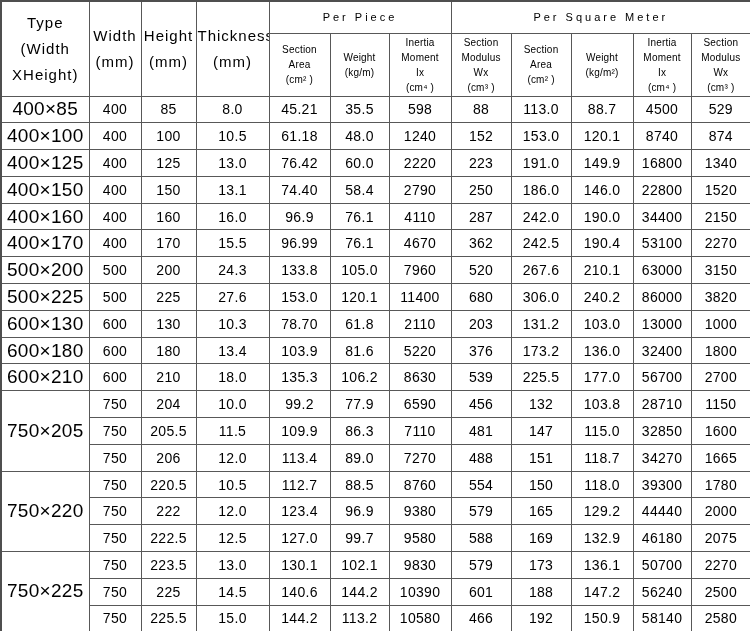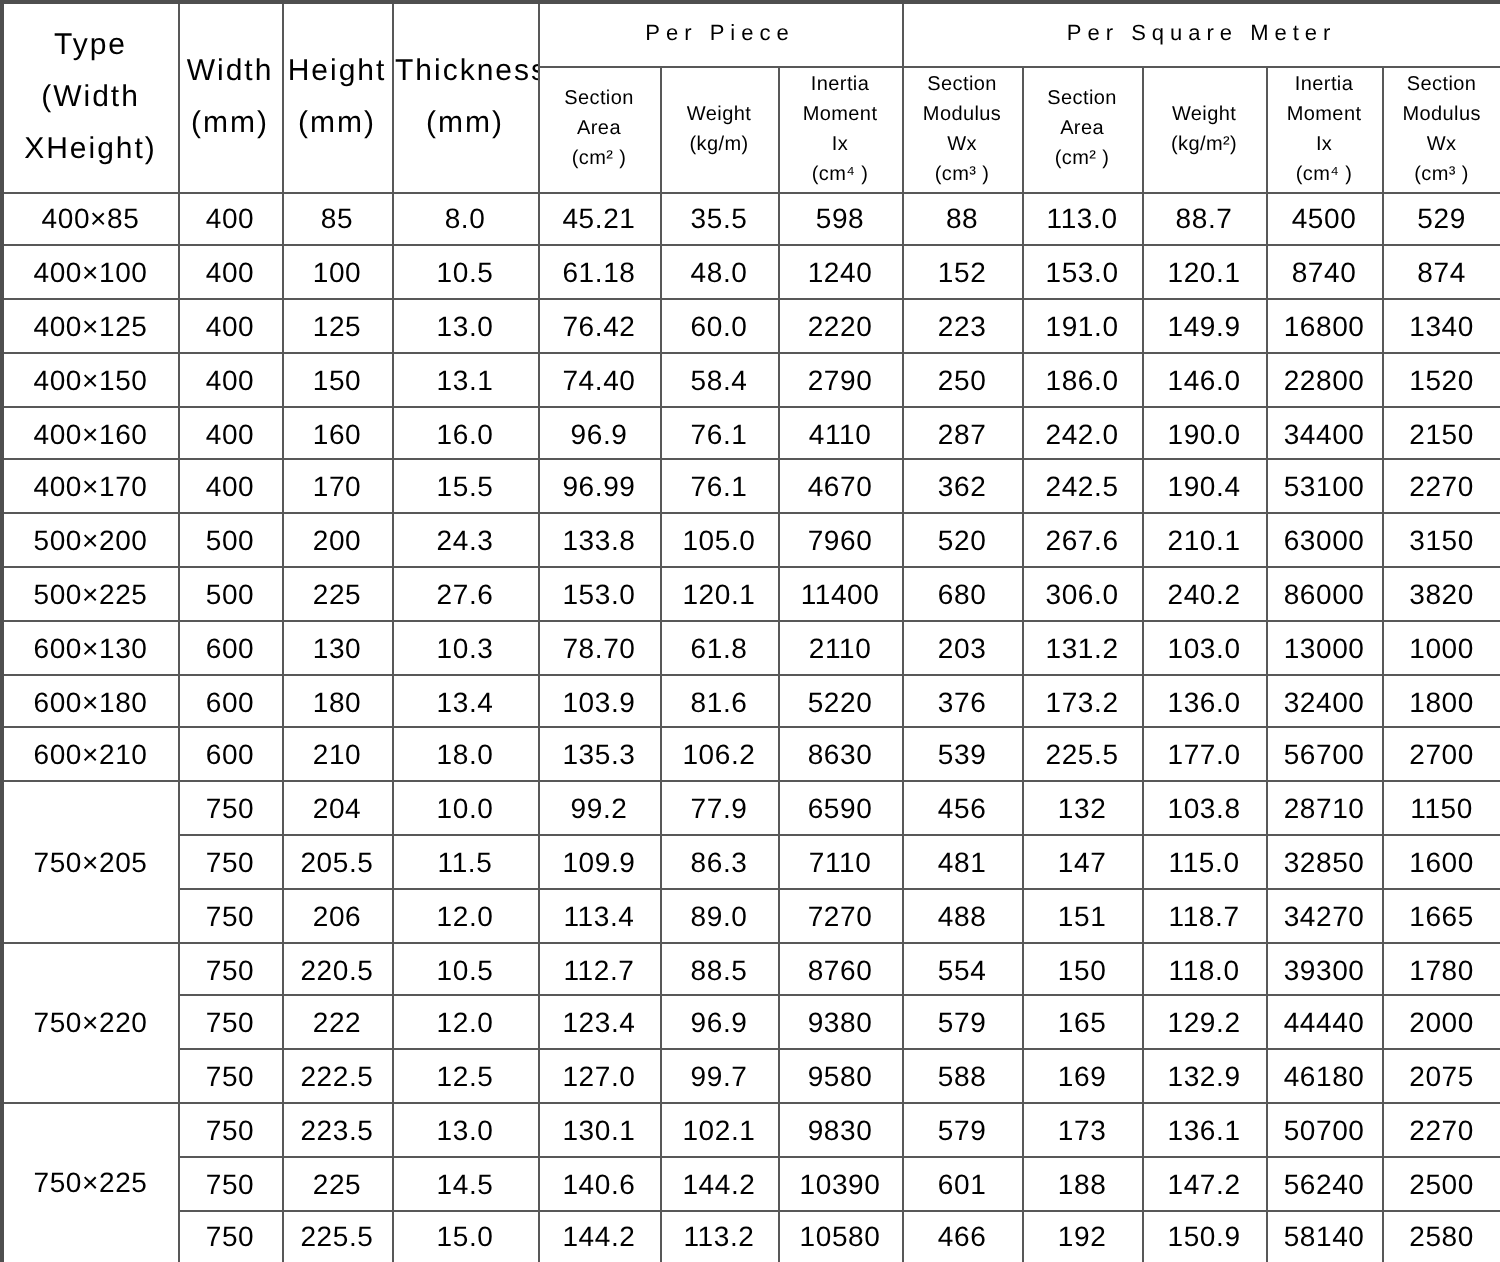--- a/index.html
+++ b/index.html
@@ -41,21 +41,21 @@
     font-size: 10px;
     line-height: 15px;
     white-space: pre-line;
     letter-spacing: 0.2px;
   }
   tbody tr { height: 26.8px; }
   tbody td {
     font-size: 14px;
     letter-spacing: 0.3px;
   }
-  td.type-cell { font-size: 14px; }
+  td.type-cell { font-size: 19px; }
 </style>
 </head>
 <body>
 
 <table>
   <colgroup>
     <col style="width:88px">
       <col style="width:52px">
       <col style="width:55px">
       <col style="width:73px">

